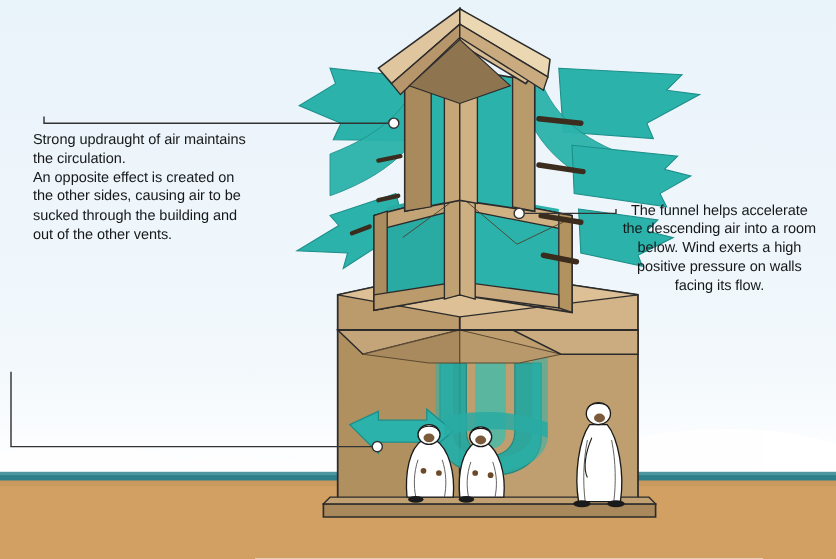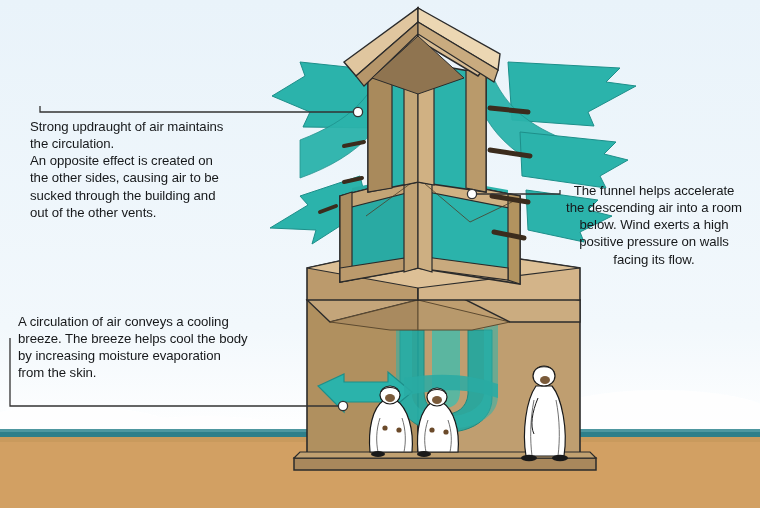--- a/index.html
+++ b/index.html
@@ -253,18 +253,14 @@
 positive pressure on walls
 facing its flow.</div>
 
   <div class="callout" id="callout-updraught">Strong updraught of air maintains
 the circulation.
 An opposite effect is created on
 the other sides, causing air to be
 sucked through the building and
 out of the other vents.</div>
 
-  <div class="callout" id="callout-breeze">A circulation of air conveys a cooling
-breeze. The breeze helps cool the body
-by increasing moisture evaporation
-from the skin.</div>
 
 </div>
 
 </body></html>

